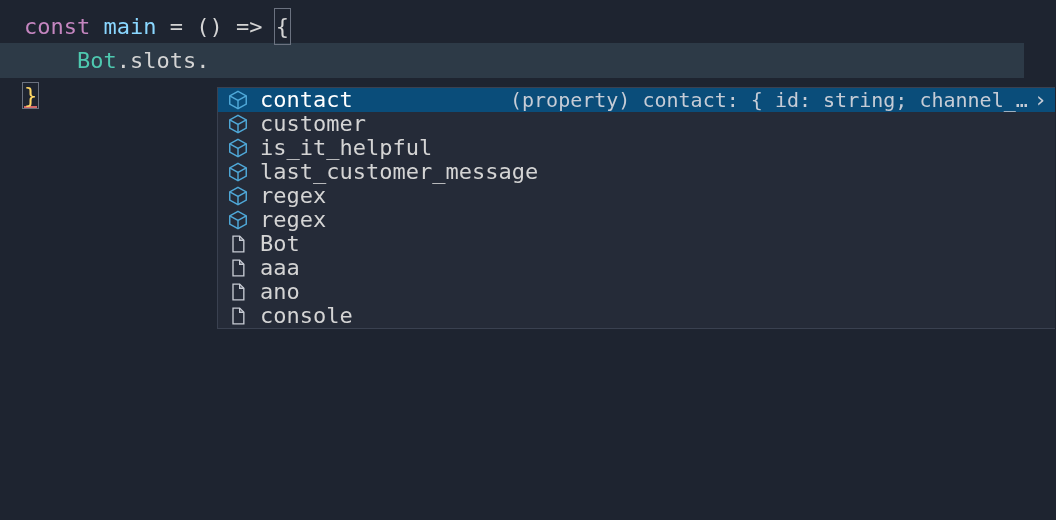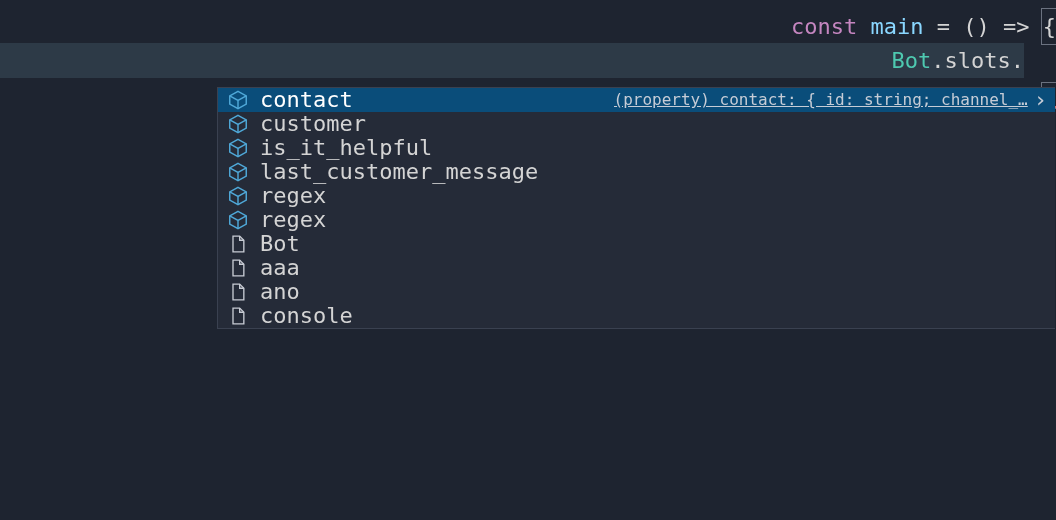--- a/index.html
+++ b/index.html
@@ -10,21 +10,20 @@
       line-height: 1.6;
       color: #d4d4d4;
       width: 1056px;
       height: 520px;
       overflow: hidden;
       position: relative;
     }
     .code-area {
       padding: 8px 0 0 24px;
       position: relative;
-      text-align: right;
     }
     .code-line {
       white-space: pre;
       height: 35px;
     }
     .line-2 {
       background: #2d3a47;
       margin-left: -24px;
       padding-left: 24px;
       width: 1024px;
@@ -81,26 +80,25 @@
       justify-content: center;
     }
     .ac-label {
       flex: 0 0 auto;
       color: #d4d4d4;
     }
     .ac-item.selected .ac-label { color: #ffffff; }
     .ac-detail {
       margin-left: auto;
       color: #9aa3b2;
-      font-size: 16px;
+      font-size: 20px;
       white-space: nowrap;
       overflow: hidden;
       text-overflow: ellipsis;
       max-width: 560px;
-      text-decoration: underline;
     }
     .ac-item.selected .ac-detail { color: #c6ccd6; }
     .ac-chevron {
       color: #c6ccd6;
       margin-left: 6px;
       flex-shrink: 0;
     }
   </style>
 </head>
 <body>

